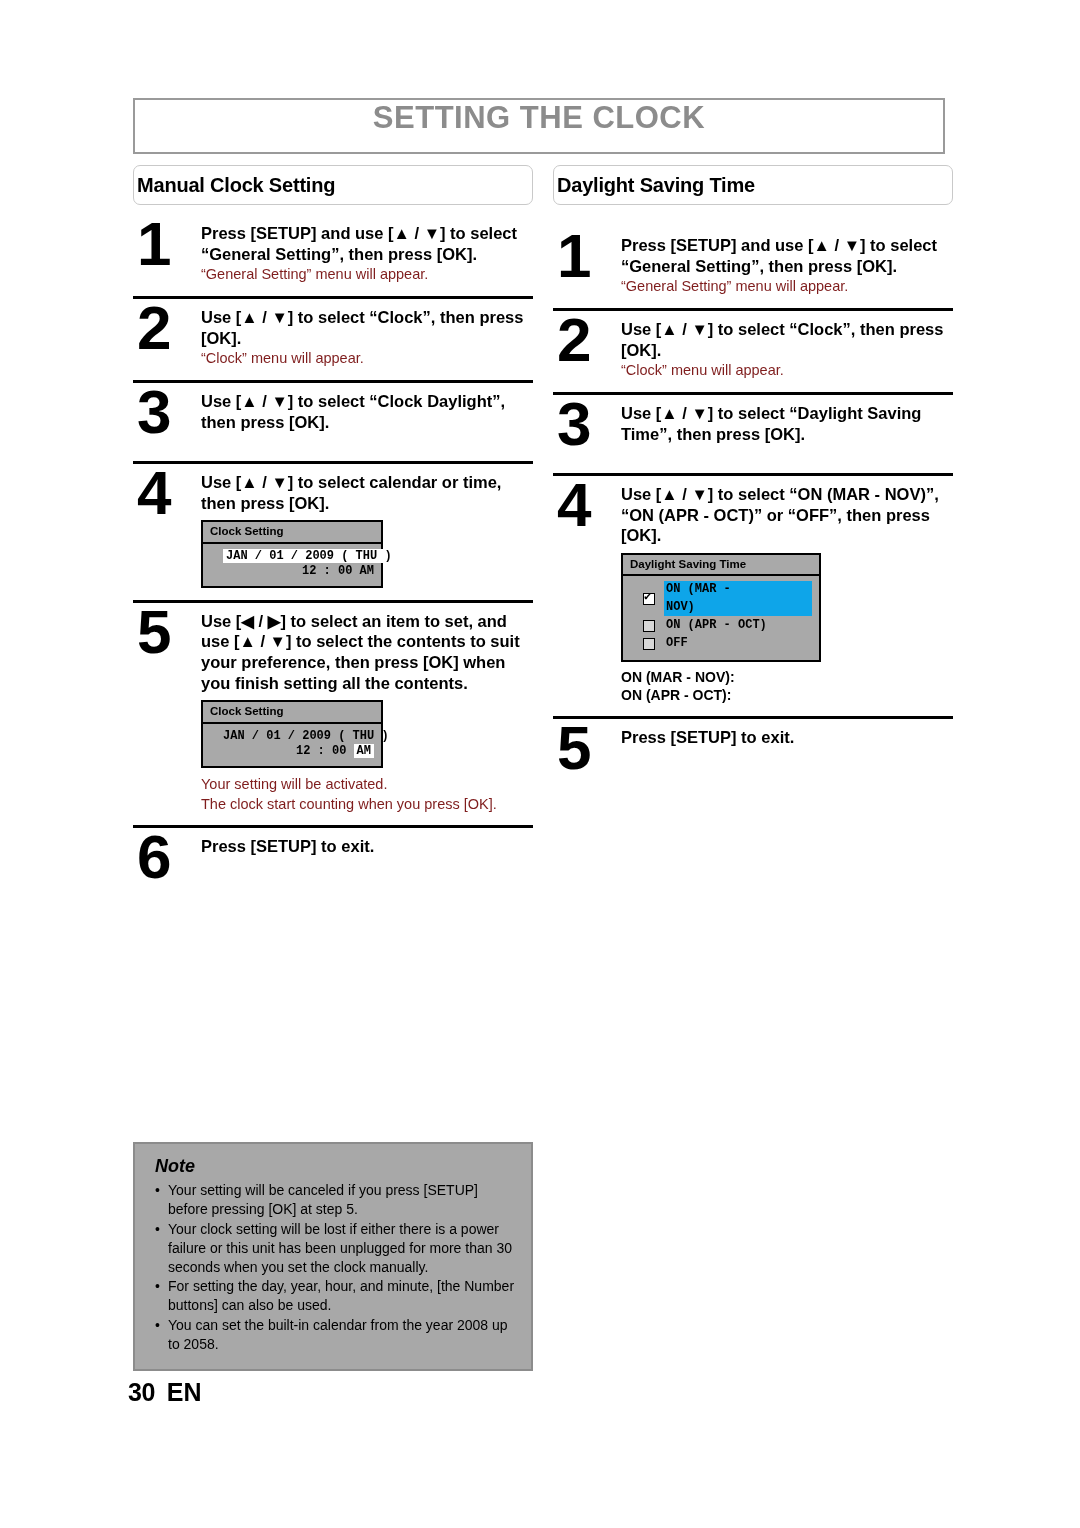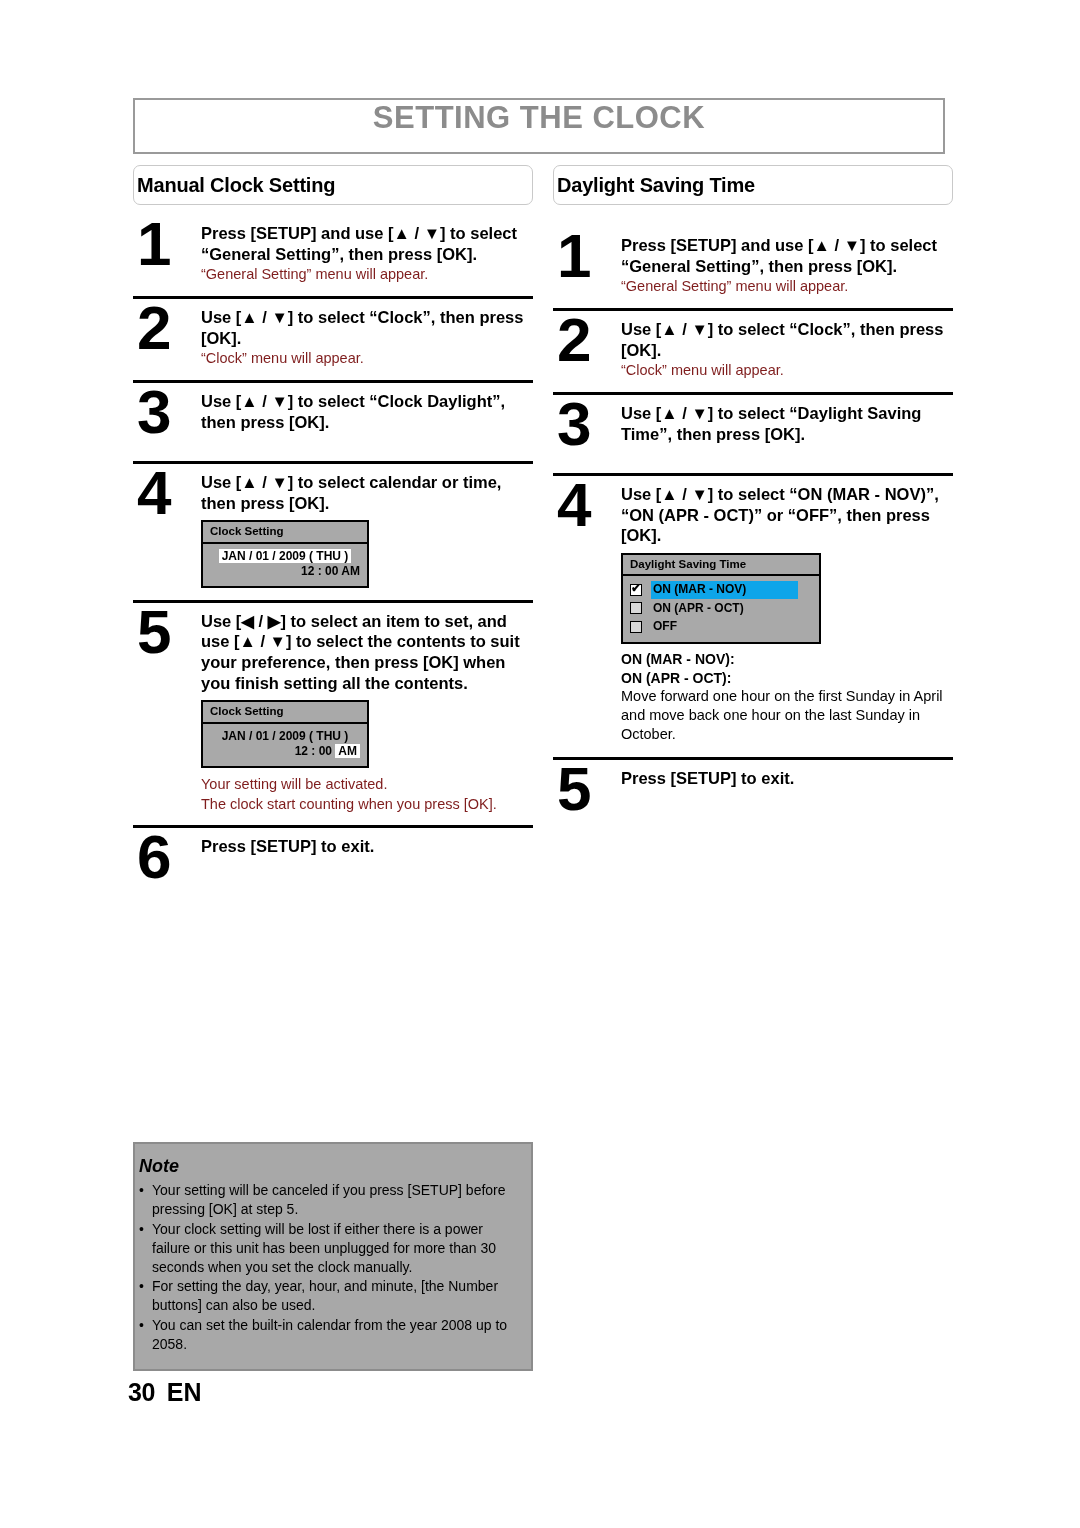--- a/index.html
+++ b/index.html
@@ -112,35 +112,36 @@
     font-size: 14.5px;
     line-height: 1.3;
     color: #7f1d1d;
     margin-top: 1px;
   }
 
   
   .osd {
     border: 2px solid #000;
     background: #a9a9a9;
-    width: 168px;
+    width: 182px;
     margin-top: 7px;
     box-sizing: border-box;
   }
   .osd.dst { width: 200px; }
   .osd-title {
     font-size: 11.5px;
     font-weight: bold;
     padding: 3px 6px 3px 7px;
     border-bottom: 2px solid #000;
     color: #000;
     line-height: 1.15;
   }
   .osd-body {
-    padding: 5px 7px 6px 7px;
+    padding: 5px 7px 6px 20px;
+    font-family: Liberation Mono, monospace;
   }
   .osd-line {
     font-size: 12px;
     font-weight: bold;
     line-height: 1.3;
     color: #000;
     white-space: nowrap;
   }
   .osd-line.center { text-align: center; }
   .osd-line.right  { text-align: right; }
@@ -195,21 +196,21 @@
 
   
   .note-box {
     position: absolute;
     left: 133px;
     top: 1142px;
     width: 400px;
     background: #a8a8a8;
     border: 2px solid #8c8c8c;
     box-sizing: border-box;
-    padding: 12px 14px 14px 4px;
+    padding: 12px 14px 14px 20px;
   }
   .note-title {
     font-size: 18px;
     font-weight: bold;
     font-style: italic;
     margin-bottom: 4px;
   }
   .note-item {
     display: flex;
     font-size: 14px;
@@ -357,21 +358,20 @@
           <div class="osd-opt">
             <span class="chk"></span>
             <span class="opt-label">OFF</span>
           </div>
         </div>
       </div>
 
       <div class="dst-desc">
         <div class="lbl">ON (MAR - NOV):</div>
         <div class="lbl">ON (APR - OCT):</div>
-        <div class="txt">Move forward one hour on the first Sunday in April and move back one hour on the last Sunday in October.</div>
       </div>
     </div>
     <div class="step-rule"></div>
 
     <div class="step" style="min-height:86px;">
       <div class="step-num">5</div>
       <div class="step-title">Press [SETUP] to exit.</div>
     </div>
   </div>
 

